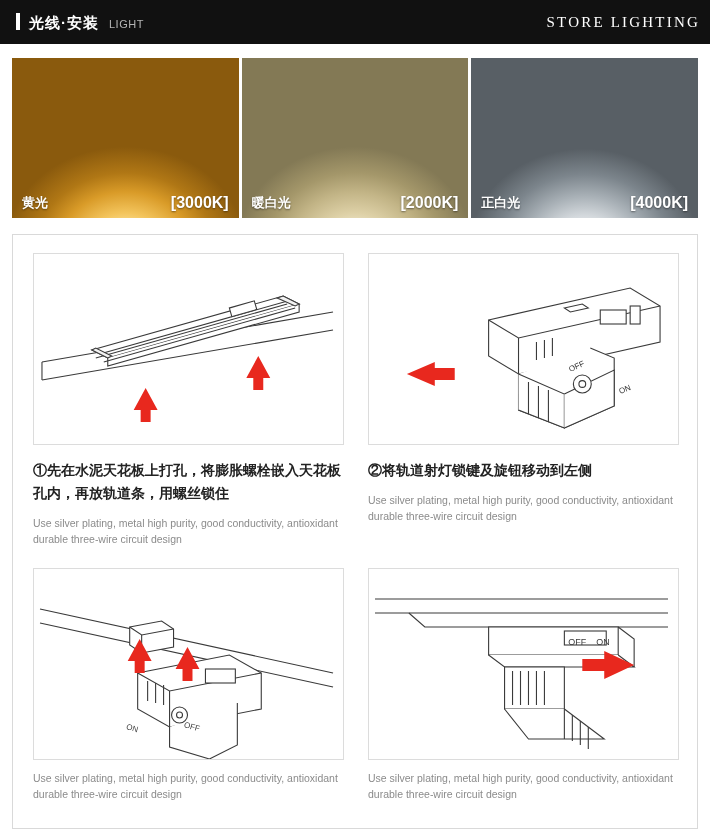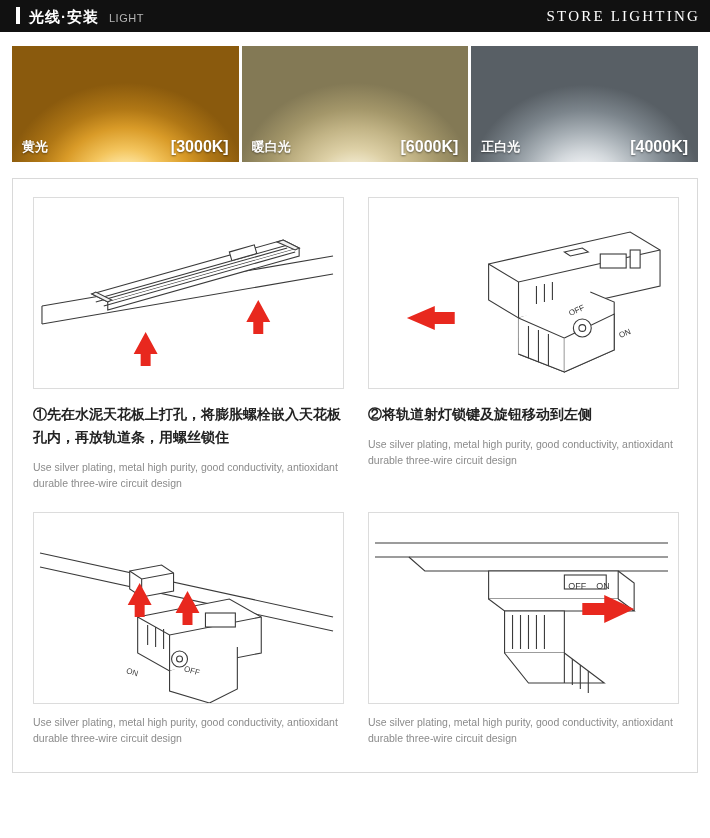--- a/index.html
+++ b/index.html
@@ -17,21 +17,21 @@
   .page {
     position: relative;
     width: 710px;
     height: 838px;
     background: #fff;
   }
 
   
   .header {
     position: relative;
-    height: 32px;
+    height: 44px;
     background: #111111;
     display: flex;
     align-items: center;
   }
   .header-left {
     display: flex;
     align-items: baseline;
     padding-left: 16px;
     flex: 1;
   }
@@ -66,21 +66,21 @@
   
   .lights {
     display: flex;
     margin: 14px 12px 0 12px;
     gap: 3px;
     border: 0;
   }
   .light-cell {
     position: relative;
     width: 228px;
-    height: 116px;
+    height: 160px;
     overflow: hidden;
   }
   .beam {
     position: absolute;
     inset: 0;
   }
   .beam-3000 {
     background:
       radial-gradient(ellipse 120px 100px at 50% 118%, #fffbe8 0%, #ffe9a8 16%, #f3c45c 34%, #d99b28 55%, #b07715 74%, #8a5a0d 100%);
   }
@@ -180,21 +180,21 @@
       <div class="light-label">
         <span>黄光</span>
         <span class="temp">[3000K]</span>
       </div>
     </div>
 
     <div class="light-cell">
       <div class="beam beam-4000"></div>
       <div class="light-label">
         <span>暖白光</span>
-        <span class="temp">[6000K]</span>
+        <span class="temp">[2000K]</span>
       </div>
     </div>
 
     <div class="light-cell">
       <div class="beam beam-5000"></div>
       <div class="light-label">
         <span>正白光</span>
         <span class="temp">[4000K]</span>
       </div>
     </div>

